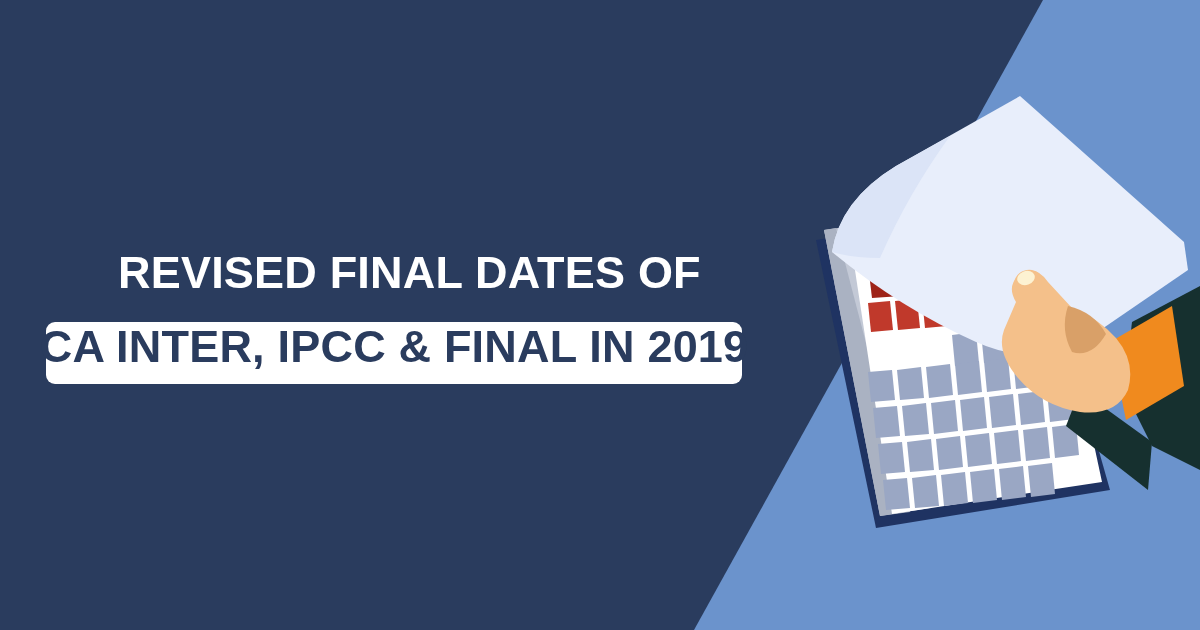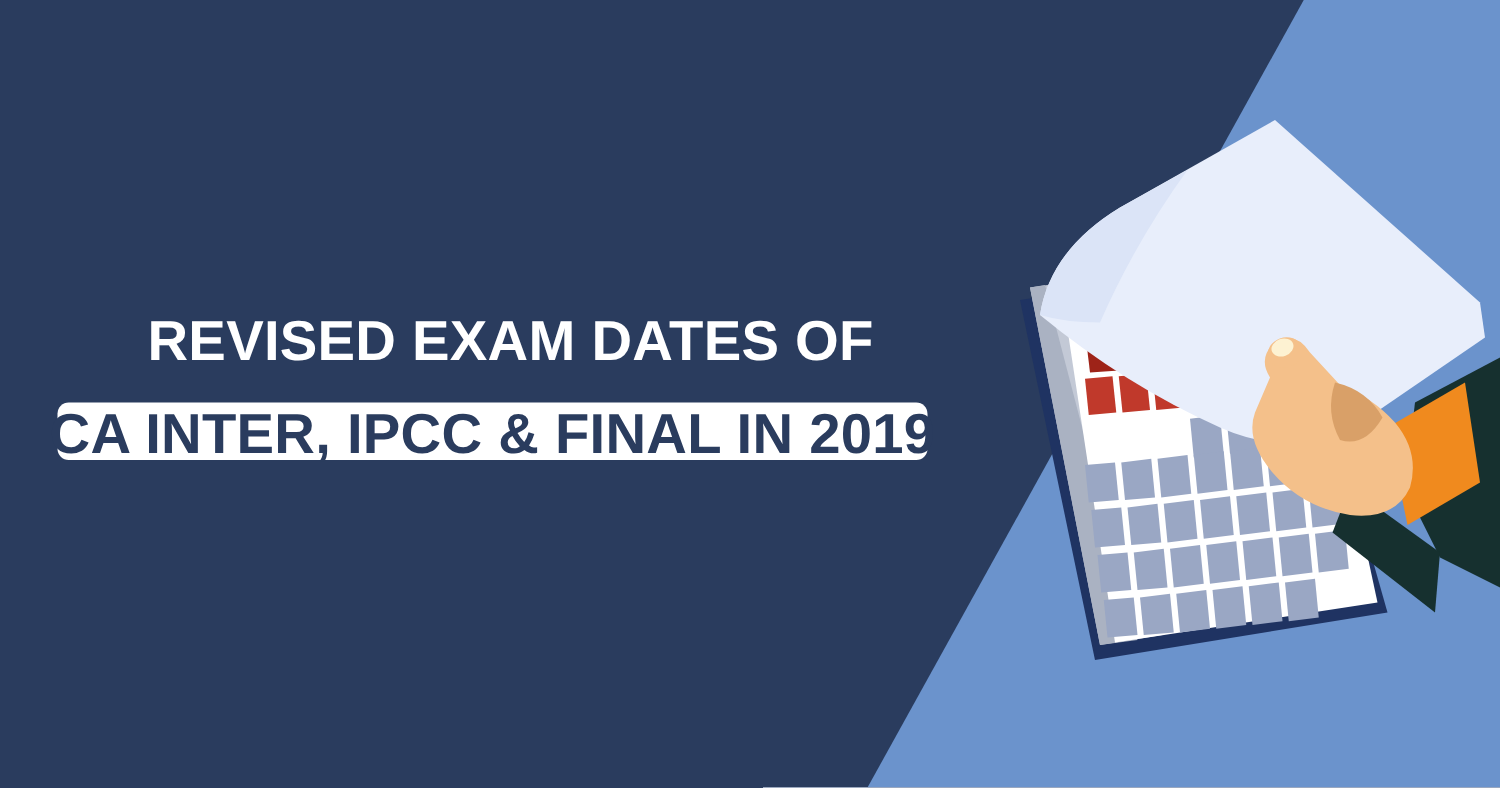--- a/index.html
+++ b/index.html
@@ -54,21 +54,21 @@
     letter-spacing: 0.2px;
     line-height: 54px;
     white-space: nowrap;
     font-family: "Liberation Sans", sans-serif;
   }
   .headline-pill {
     position: absolute;
     left: 46px;
     top: 322px;
     width: 696px;
-    height: 46px;
+    height: 62px;
     background: #ffffff;
     border-radius: 9px;
     box-sizing: border-box;
     text-align: center;
   }
   .headline-line2 {
     position: absolute;
     left: 0;
     top: 0;
     width: 696px;
@@ -214,19 +214,19 @@
         <path d="M 288 216 Q 314 222 326 244 Q 312 268 292 262 Q 280 240 288 216 Z" fill="#d9a068"></path>
 
         <ellipse cx="248" cy="192" rx="14" ry="12" transform="rotate(-20 248 192)" fill="#f4c08a"></ellipse>
         <ellipse cx="246" cy="188" rx="9" ry="7" transform="rotate(-20 246 188)" fill="#fdf2d2"></ellipse>
       </g>
 
     </svg>
   </div>
 
   <div class="headline-block">
-    <div class="headline-line1">REVISED EXAM DATES OF</div>
+    <div class="headline-line1">REVISED FINAL DATES OF</div>
     <div class="headline-pill">
       <div class="headline-line2">CA INTER, IPCC &amp; FINAL IN 2019</div>
     </div>
   </div>
 
 </div>
 
 </body></html>

